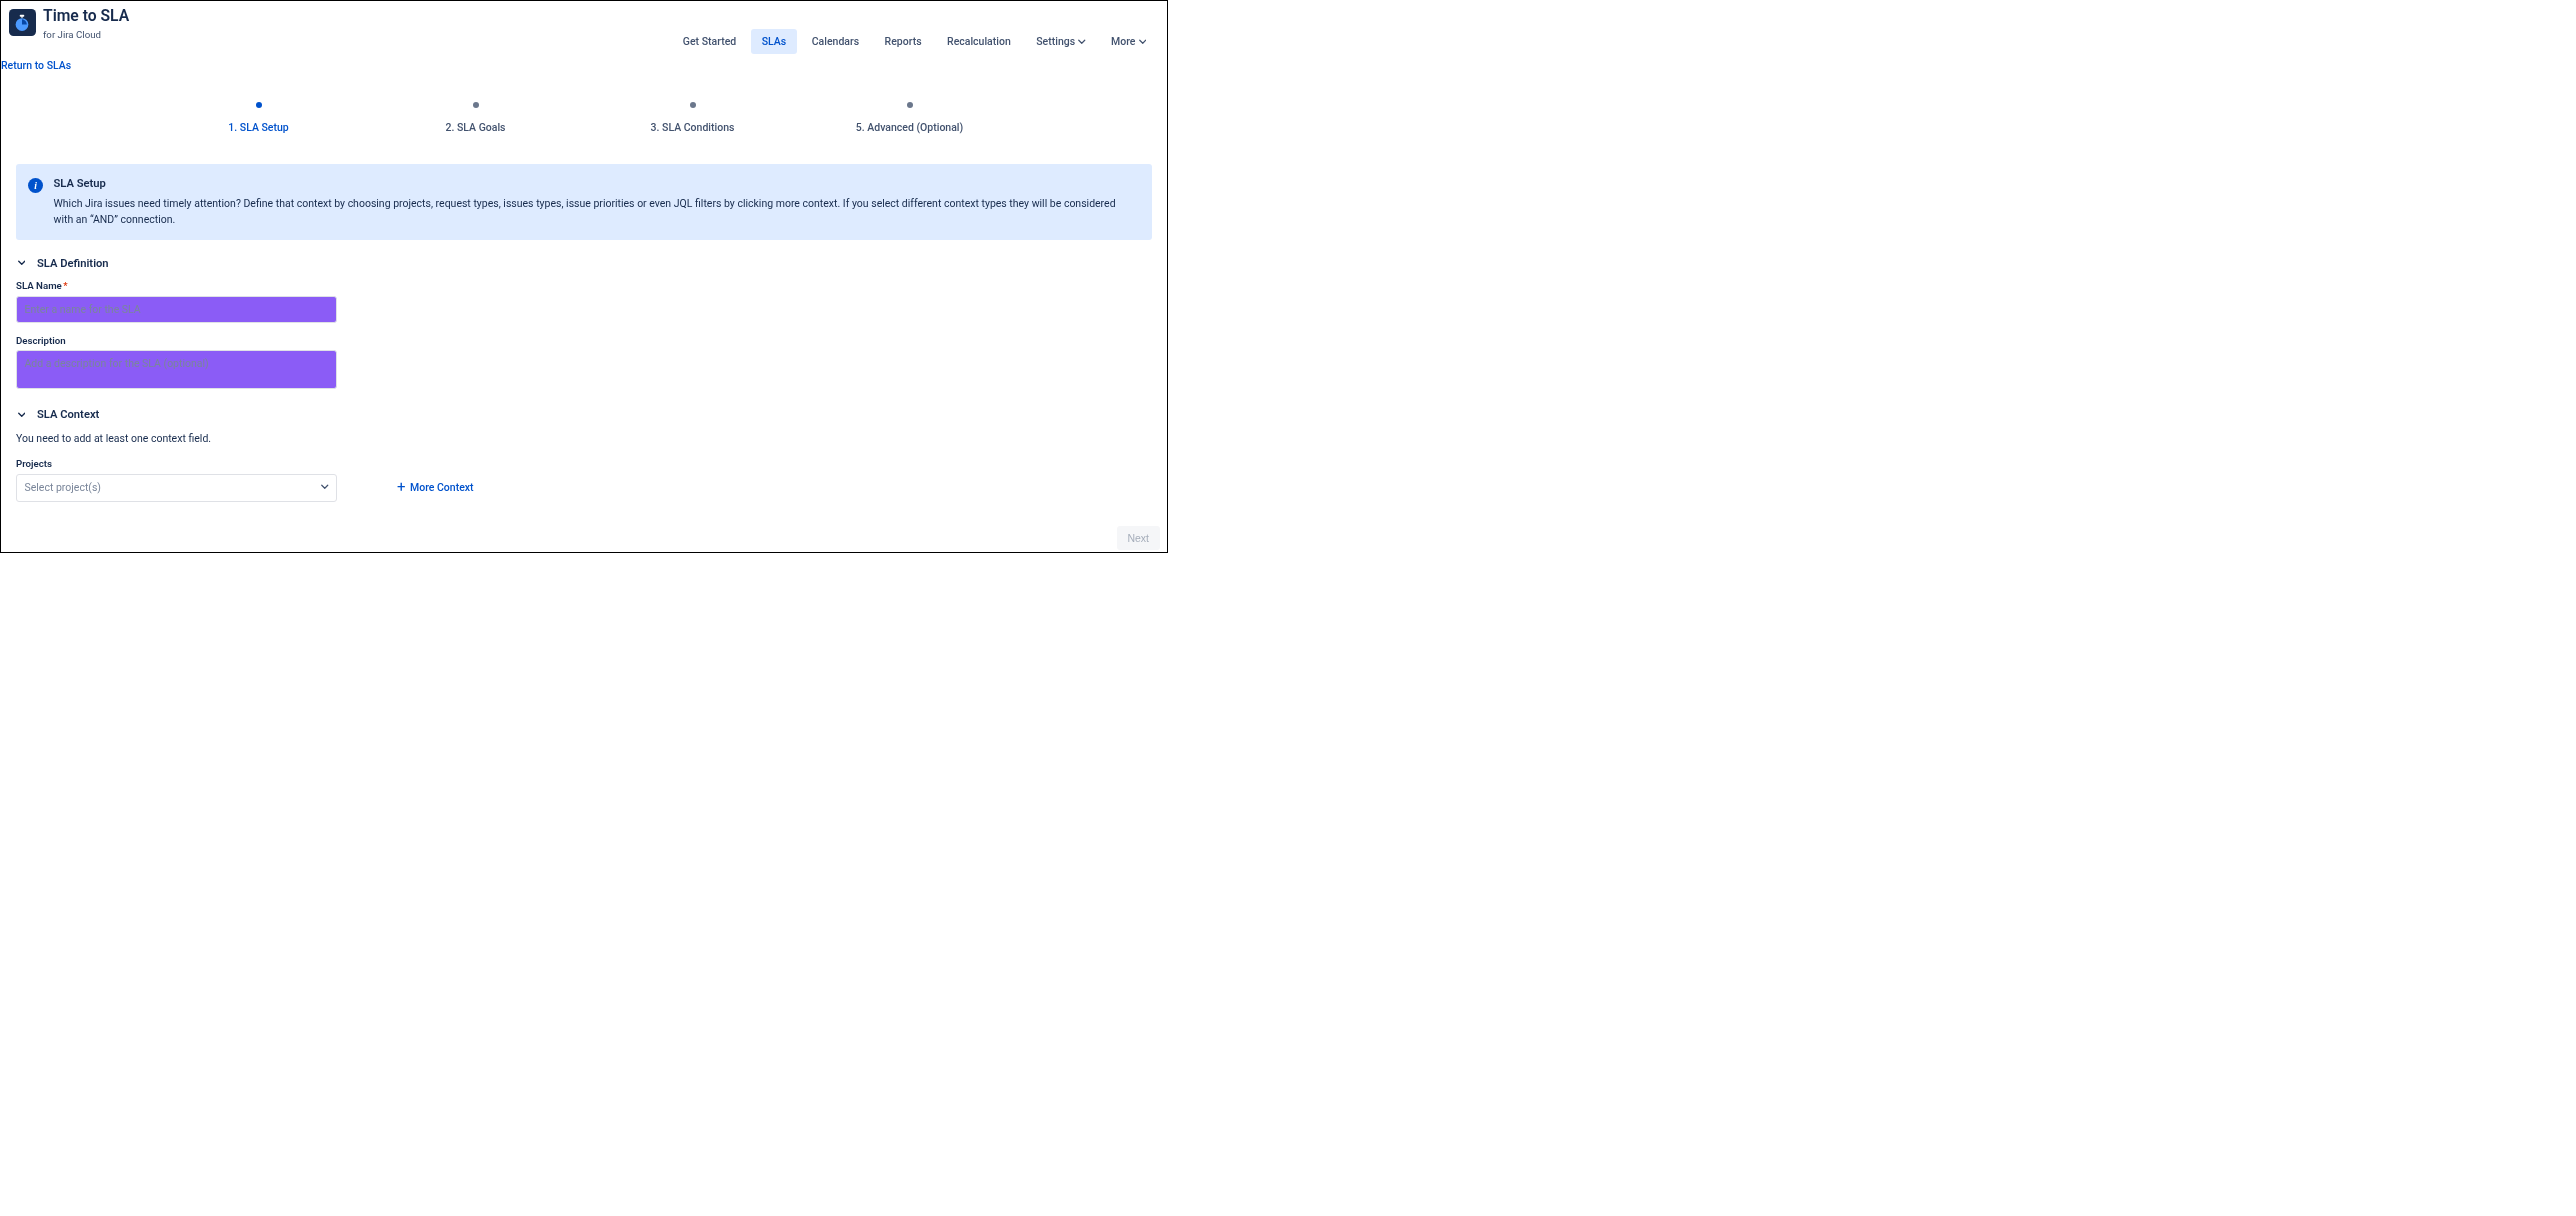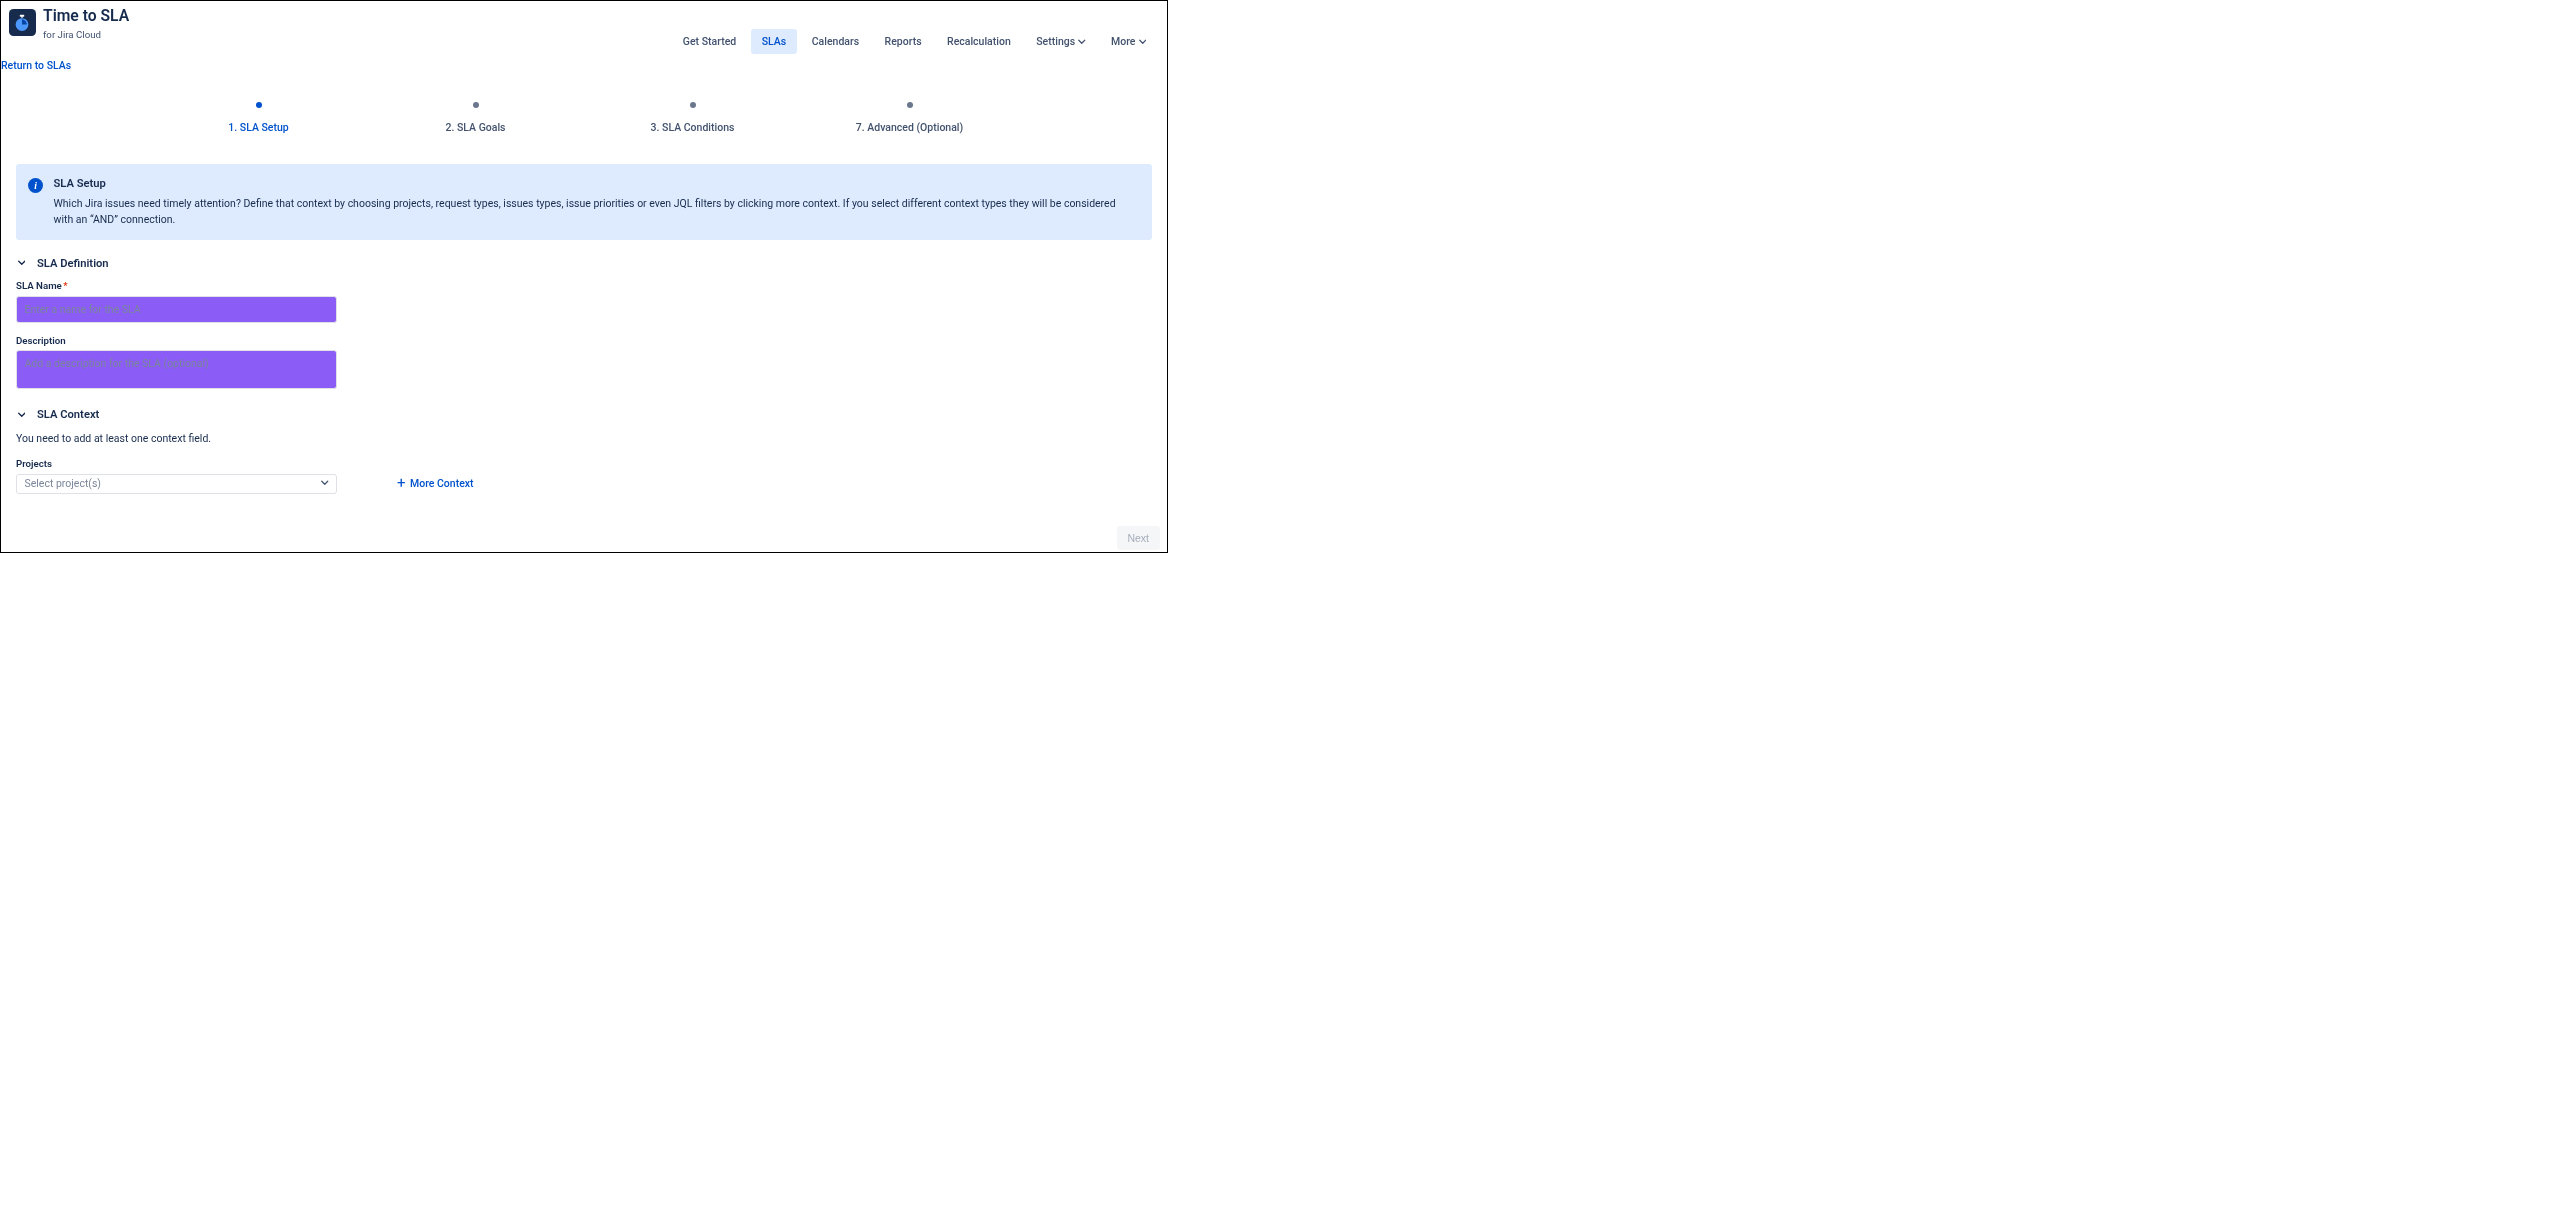--- a/index.html
+++ b/index.html
@@ -199,21 +199,21 @@
     display: flex;
     align-items: center;
     gap: 60px;
   }
   .select {
     display: flex;
     align-items: center;
     justify-content: space-between;
     cursor: pointer;
     background: #fff;
-    height: 20px;
+    height: 28px;
   }
   .select-placeholder { color: #7A869A; }
   .select-chev { color: #42526E; font-size: 9px; }
   .more-context {
     display: flex;
     align-items: center;
     gap: 4.5px;
     color: #0052CC;
     font-size: 10.5px;
     font-weight: 500;
@@ -305,21 +305,21 @@
   <div class="step">
     <div class="step-dot"></div>
     <div class="step-label">2. SLA Goals</div>
   </div>
   <div class="step">
     <div class="step-dot"></div>
     <div class="step-label">3. SLA Conditions</div>
   </div>
   <div class="step">
     <div class="step-dot"></div>
-    <div class="step-label">7. Advanced (Optional)</div>
+    <div class="step-label">5. Advanced (Optional)</div>
   </div>
 </div>
 
 <div class="content">
   <div class="info-banner">
     <div class="info-icon">i</div>
     <div class="info-body">
       <div class="info-title">SLA Setup</div>
       <div class="info-text">Which Jira issues need timely attention? Define that context by choosing projects, request types, issues types, issue priorities or even JQL filters by clicking more context. If you select different context types they will be considered with an “AND” connection.</div>
     </div>

